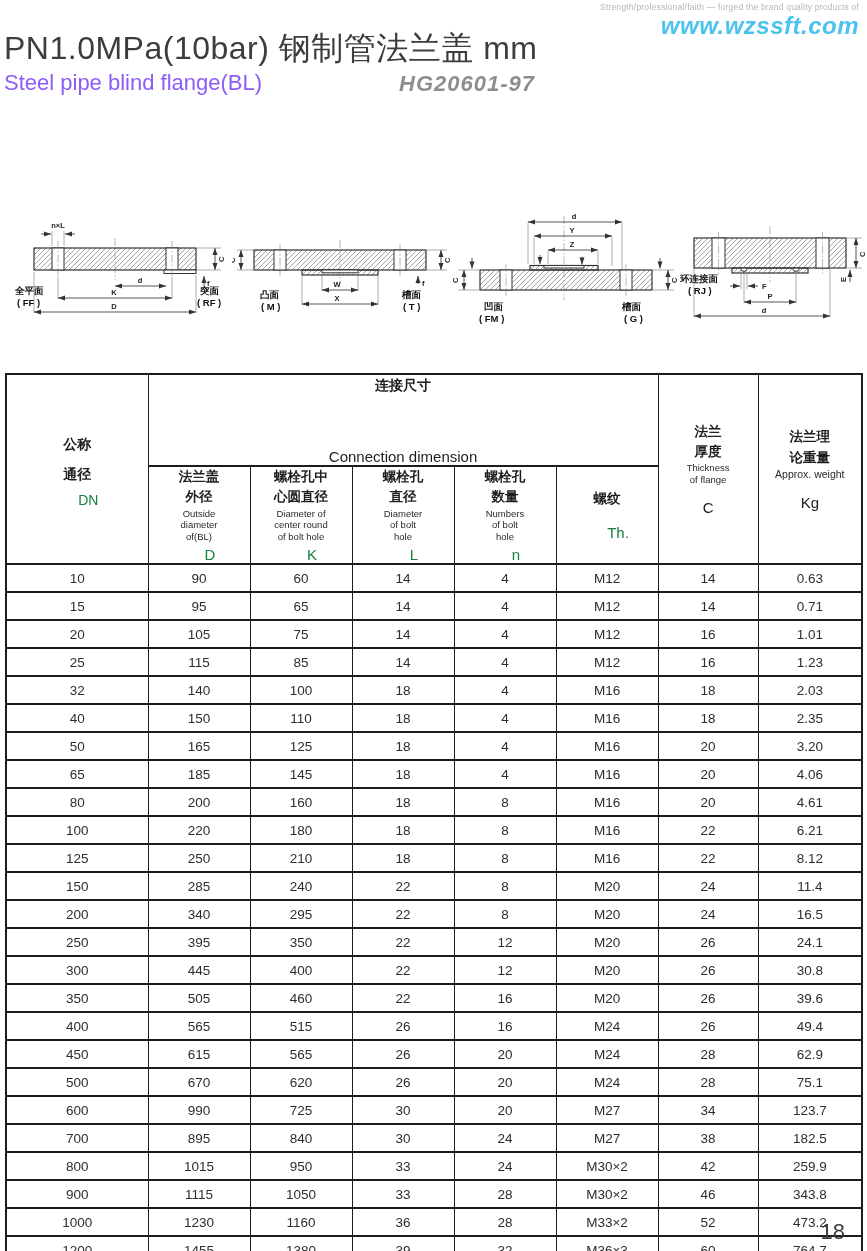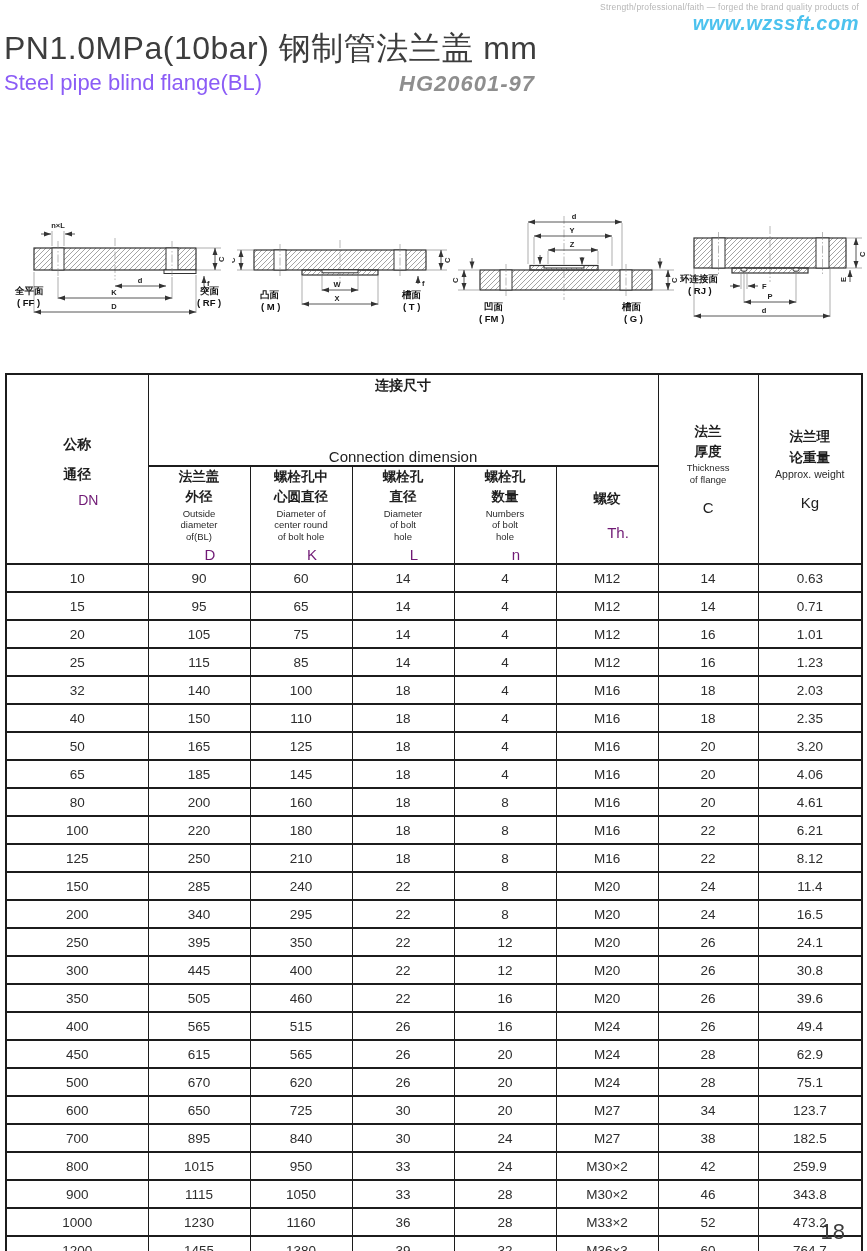--- a/index.html
+++ b/index.html
@@ -1,21 +1,21 @@
 <!DOCTYPE html>
 <html><head>
 <meta charset="utf-8">
 <style>
   html,body{margin:0;padding:0;background:#ffffff;}
   body{width:867px;height:1251px;position:relative;font-family:"Liberation Sans",sans-serif;color:#2d2d2d;overflow:hidden;}
   .abs{position:absolute;}
 
   
   .tagline{top:2px;right:8px;font-size:8.5px;color:#b6b6b6;letter-spacing:.2px;}
-  .website{top:12px;right:8px;font-size:20px;font-style:italic;font-weight:600;color:#4cc2ee;letter-spacing:.5px;}
+  .website{top:12px;right:8px;font-size:24px;font-style:italic;font-weight:600;color:#4cc2ee;letter-spacing:.5px;}
   .title-zh{top:27px;left:4px;font-size:32px;color:#3d3d3d;letter-spacing:.5px;white-space:nowrap;}
   .subtitle{top:70px;left:4px;font-size:22px;color:#8b5cf6;}
   .standard{top:71px;left:399px;font-size:22px;font-weight:bold;font-style:italic;color:#8e8e8e;letter-spacing:1px;}
 
   
   svg text{font-family:"Liberation Sans",sans-serif;}
   .out{fill:url(#hatch);stroke:#333;stroke-width:1.2;}
   .wht{fill:#fff;stroke:#333;stroke-width:1;}
   .ext{stroke:#777;stroke-width:.6;}
   .cl{stroke:#888;stroke-width:.6;stroke-dasharray:8 2 1.5 2;}
@@ -28,21 +28,21 @@
   table.spec{position:absolute;top:373px;left:5px;width:856px;border-collapse:collapse;table-layout:fixed;border:2px solid #1c1c1c;}
   .spec th,.spec td{border-left:1px solid #1c1c1c;border-right:1px solid #1c1c1c;border-top:2px solid #1c1c1c;border-bottom:2px solid #1c1c1c;padding:0;text-align:center;vertical-align:middle;font-weight:normal;}
   .spec thead tr.grp{height:37px;}
   .spec thead tr.sub{height:83px;}
   .spec tbody tr{height:28px;}
   .spec tbody td{font-size:13.5px;color:#2d2d2d;}
   .hcell{display:flex;flex-direction:column;align-items:center;justify-content:center;height:100%;}
   .zh{font-size:13.5px;font-weight:bold;color:#1e1e1e;line-height:1.5;}
   .zh-wide{font-size:14px;font-weight:bold;color:#1e1e1e;line-height:2.1;}
   .en{font-size:9.5px;color:#2a2a2a;line-height:1.25;}
-  .sym{font-size:15px;color:#701a75;margin-top:3px;margin-left:22px;}
+  .sym{font-size:15px;color:#15803d;margin-top:3px;margin-left:22px;}
   .sym-gap{font-size:15px;color:#1e1e1e;margin-top:13px;}
   .grp-line{display:flex;gap:24px;align-items:center;justify-content:center;flex-direction:column;}
   .grp-en{font-size:15px;color:#1e1e1e;margin-top:28px;}
   .pageno{top:1219px;right:22px;font-size:22px;color:#3b3b3b;}
 </style>
 </head>
 <body>
 
 <svg width="0" height="0" style="position:absolute" aria-hidden="true">
   <defs>
@@ -480,21 +480,21 @@
         <td>670</td>
         <td>620</td>
         <td>26</td>
         <td>20</td>
         <td>M24</td>
         <td>28</td>
         <td>75.1</td>
       </tr>
       <tr>
         <td>600</td>
-        <td>650</td>
+        <td>990</td>
         <td>725</td>
         <td>30</td>
         <td>20</td>
         <td>M27</td>
         <td>34</td>
         <td>123.7</td>
       </tr>
       <tr>
         <td>700</td>
         <td>895</td>

